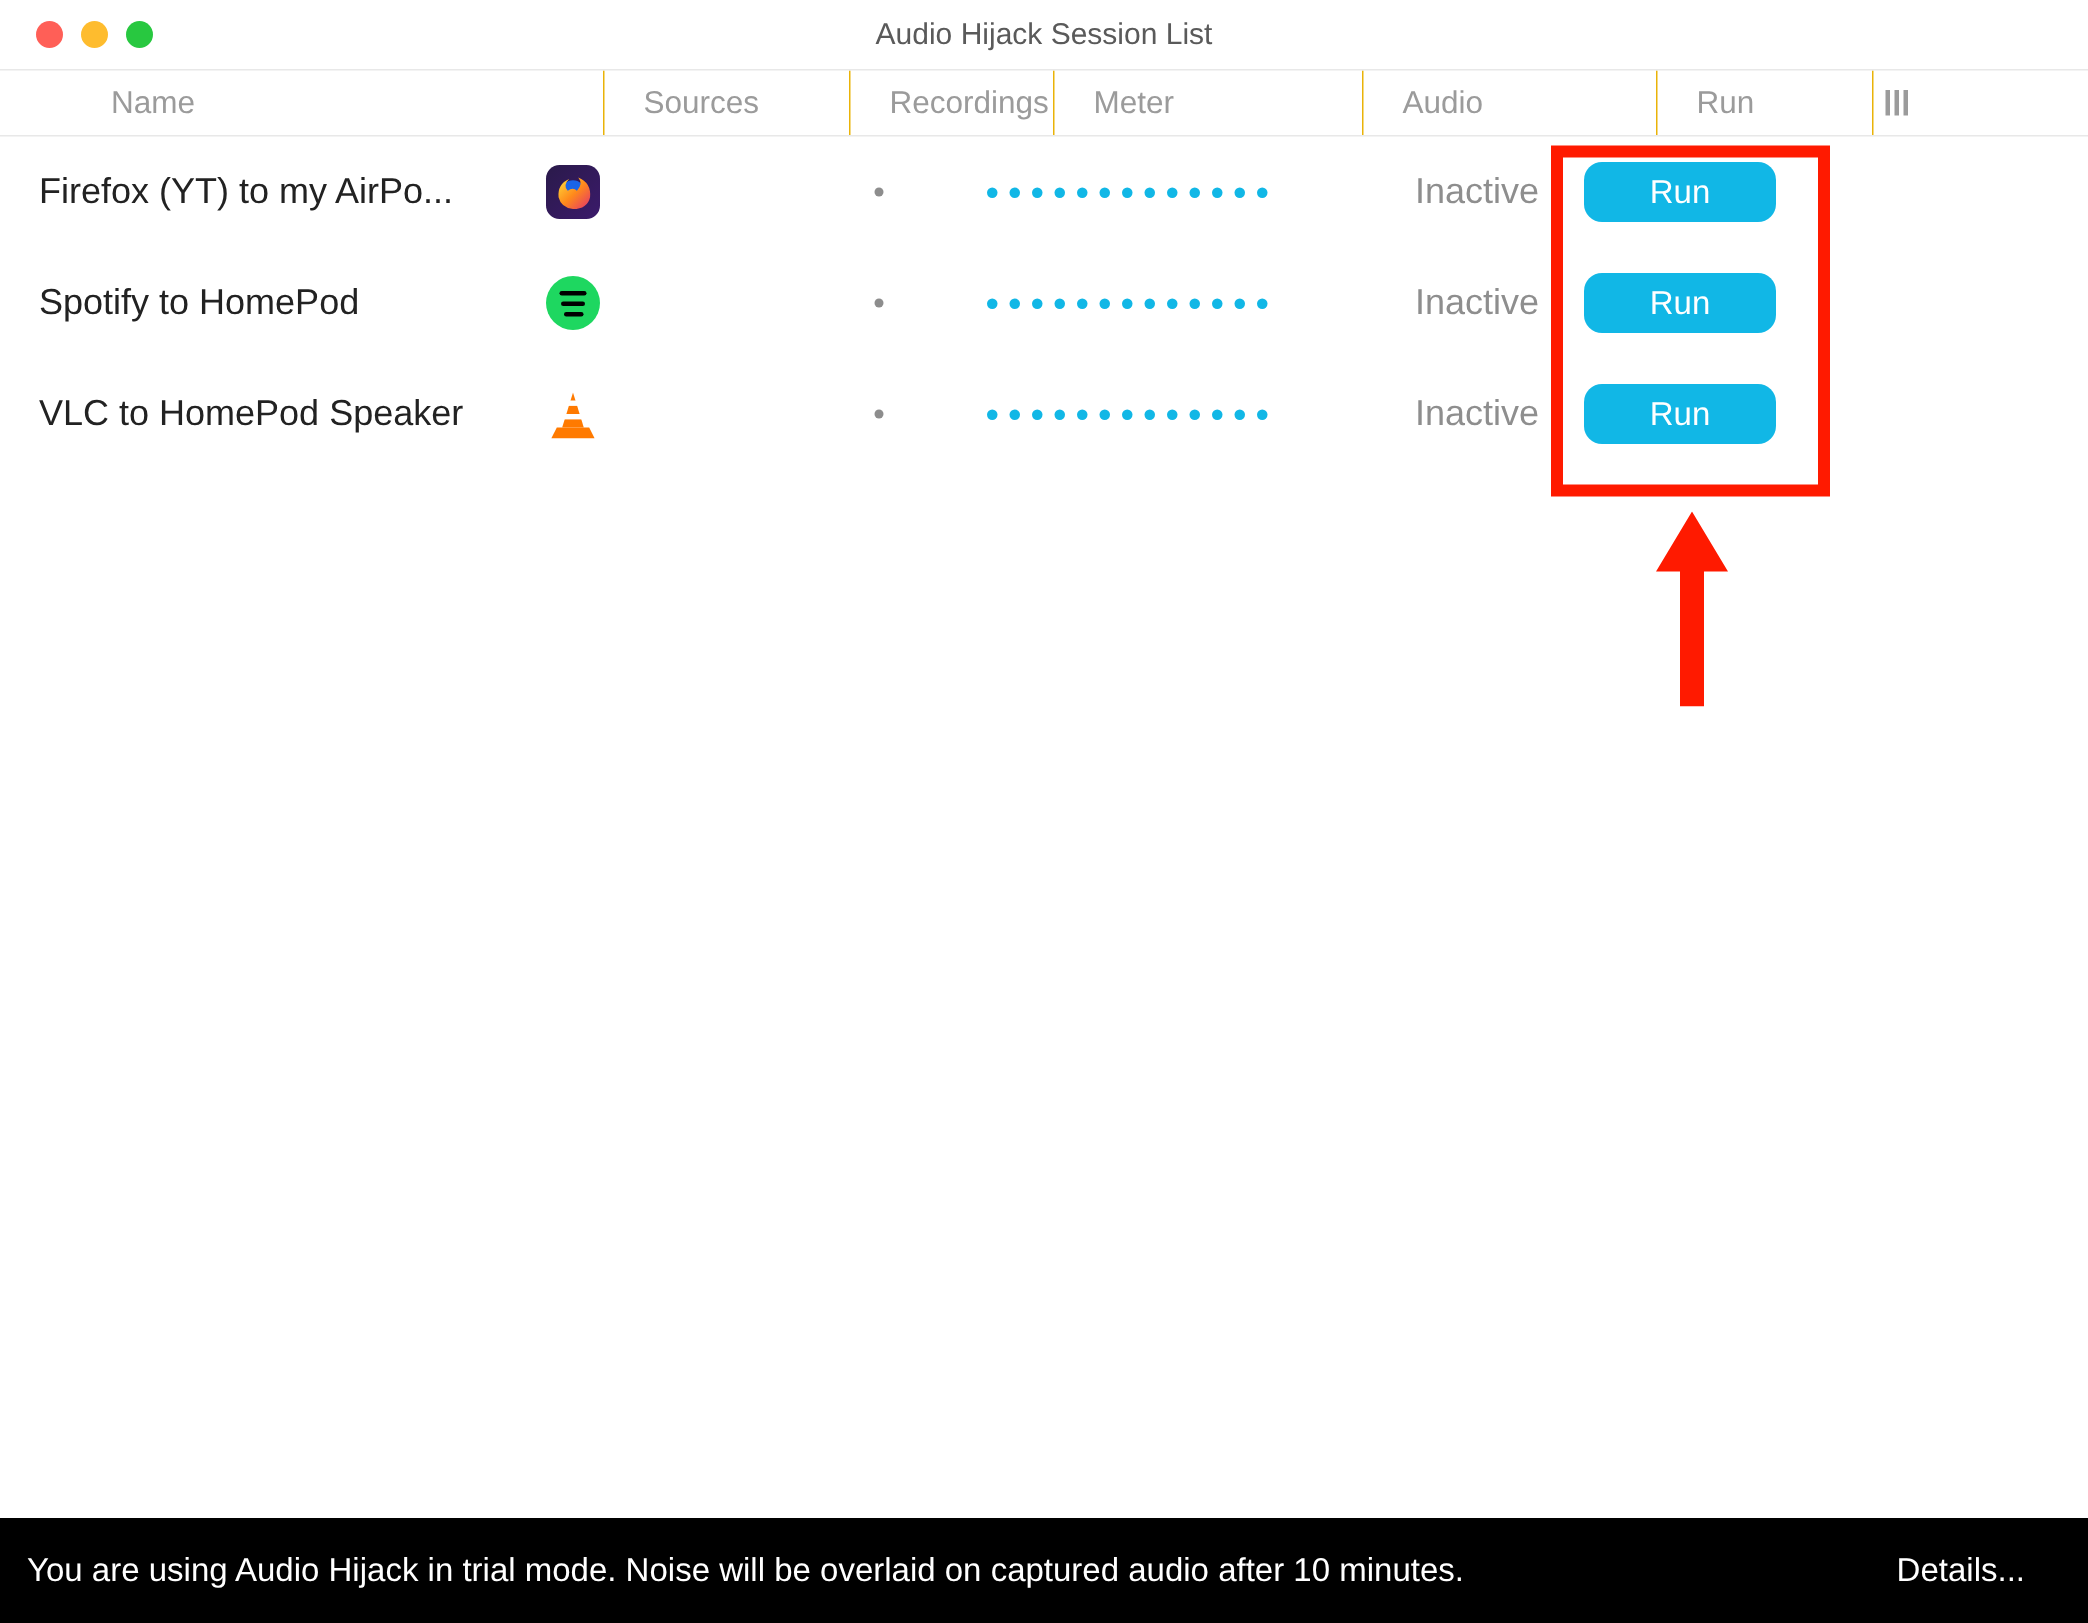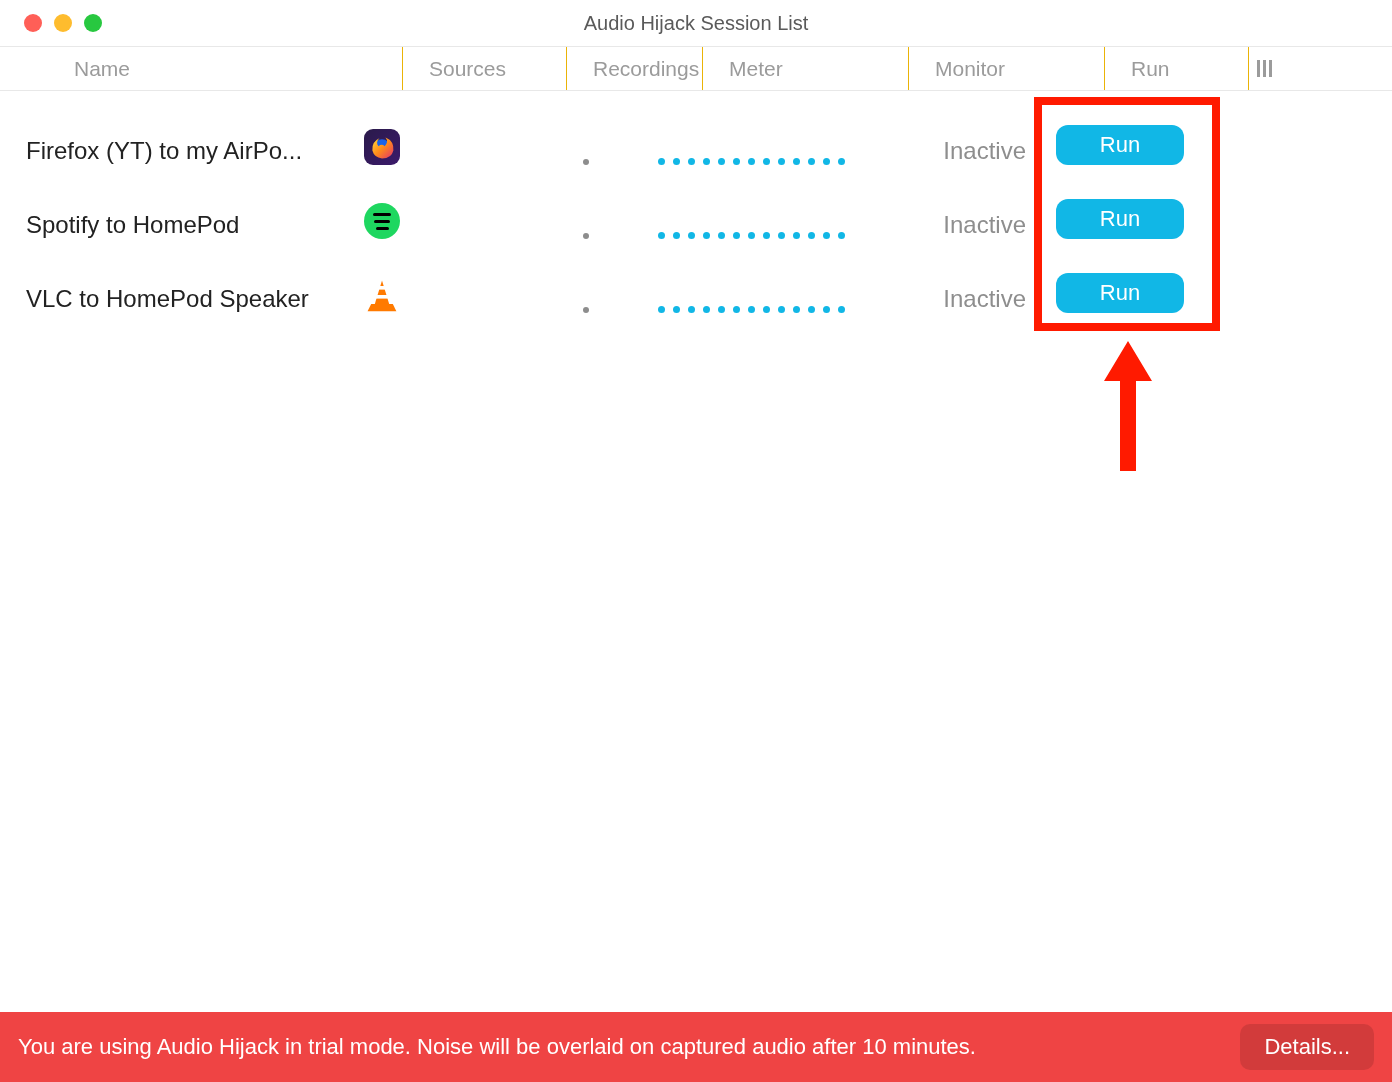--- a/index.html
+++ b/index.html
@@ -16,34 +16,34 @@
   .col { padding: 0 0 0 26px; display: flex; align-items: center; height: 100%; }
   .col.sep { border-left: 1px solid #eab308; }
   .col-name { width: 354px; }
   .col-sources { width: 164px; }
   .col-recordings { width: 136px; }
   .col-meter { width: 206px; }
   .col-status { width: 196px; }
   .col-run { width: 144px; }
   .col-menu { flex: 1; padding-left: 8px; color: #9b9b9b; }
   .rows { flex: 1; position: relative; }
-  .row { height: 74px; display: flex; align-items: flex-end; }
+  .row { height: 74px; display: flex; align-items: center; }
   .name-text { font-size: 24px; color: #222; padding-left: 26px; width: 354px; white-space: nowrap; overflow: hidden; text-overflow: ellipsis; }
   .src-cell { width: 164px; padding-left: 10px; display: flex; align-items: center; }
   .src-icon { width: 36px; height: 36px; border-radius: 9px; display: flex; align-items: center; justify-content: center; }
   .rec-cell { width: 136px; display:flex; align-items:center; justify-content:center; }
   .rec-dot { width: 6px; height: 6px; background: #8d8d8d; border-radius: 50%; }
   .meter-cell { width: 206px; padding-left: 4px; display: flex; align-items: center; gap: 8px; }
   .mdot { width: 7px; height: 7px; border-radius: 50%; background: #11b7e6; }
   .status-cell { width: 196px; font-size: 24px; color: #8e8e8e; text-align: right; padding-right: 30px; }
   .run-cell { width: 144px; display: flex; align-items: center; justify-content: flex-start; }
   .run-btn { width: 128px; height: 40px; background: #11b7e6; color: #fff; border: none; border-radius: 12px; font-size: 22px; cursor: pointer; }
   .annot-box { position: absolute; border: 8px solid #ff1a00; pointer-events: none; }
   .annot-arrow { position: absolute; pointer-events: none; }
-  .trial-bar { height: 70px; background: #ef4444; color: #fff; display: flex; align-items: center; padding: 12px 18px; }
+  .trial-bar { height: 70px; background: #000000; color: #fff; display: flex; align-items: center; padding: 12px 18px; }
   .trial-text { font-size: 22px; line-height: 1.3; flex: 1; padding-right: 20px; }
   .details-btn { background: rgba(0,0,0,0.12); color: #fff; border: none; font-size: 22px; padding: 10px 24px; border-radius: 10px; cursor: pointer; }
   .footer { height: 80px; display: flex; align-items: center; justify-content: space-between; padding: 0 26px; border-top: 1px solid #ececec; }
   .ft-left, .ft-right { display: flex; align-items: center; gap: 12px; font-size: 24px; }
   .ft-left { color: #333; cursor: pointer; }
   .ft-right { color: #b8b8b8; cursor: default; }
   .circle-btn { width: 34px; height: 34px; border-radius: 50%; background: #e6e6e6; display:flex; align-items:center; justify-content:center; }
   .circle-btn.dis { background: #f0f0f0; }
   .bars-icon { display:flex; gap:3px; }
   .bars-icon span { width:3px; height:17px; background:#9b9b9b; }
@@ -66,21 +66,21 @@
       <div class="tl green"></div>
     </div>
     <div class="title">Audio Hijack Session List</div>
   </div>
 
   <div class="headers">
     <div class="col col-name">Name</div>
     <div class="col col-sources sep">Sources</div>
     <div class="col col-recordings sep">Recordings</div>
     <div class="col col-meter sep">Meter</div>
-    <div class="col col-status sep">Monitor</div>
+    <div class="col col-status sep">Audio</div>
     <div class="col col-run sep">Run</div>
     <div class="col col-menu sep">
       <span class="bars-icon">
           <span></span>
           <span></span>
           <span></span>
         </span>
     </div>
   </div>
 

